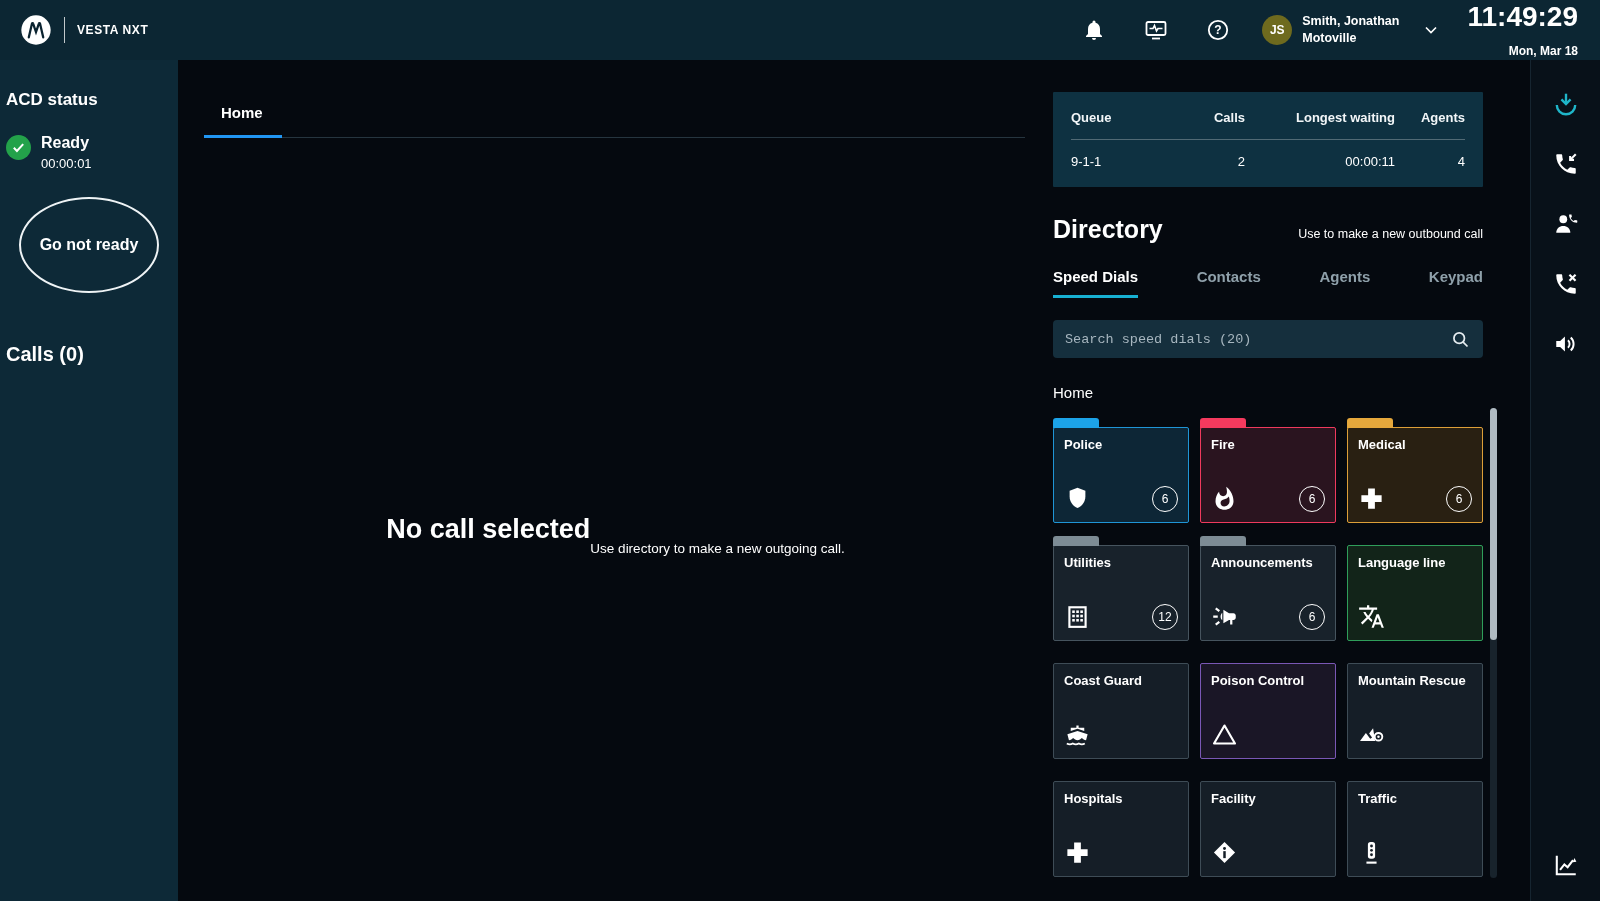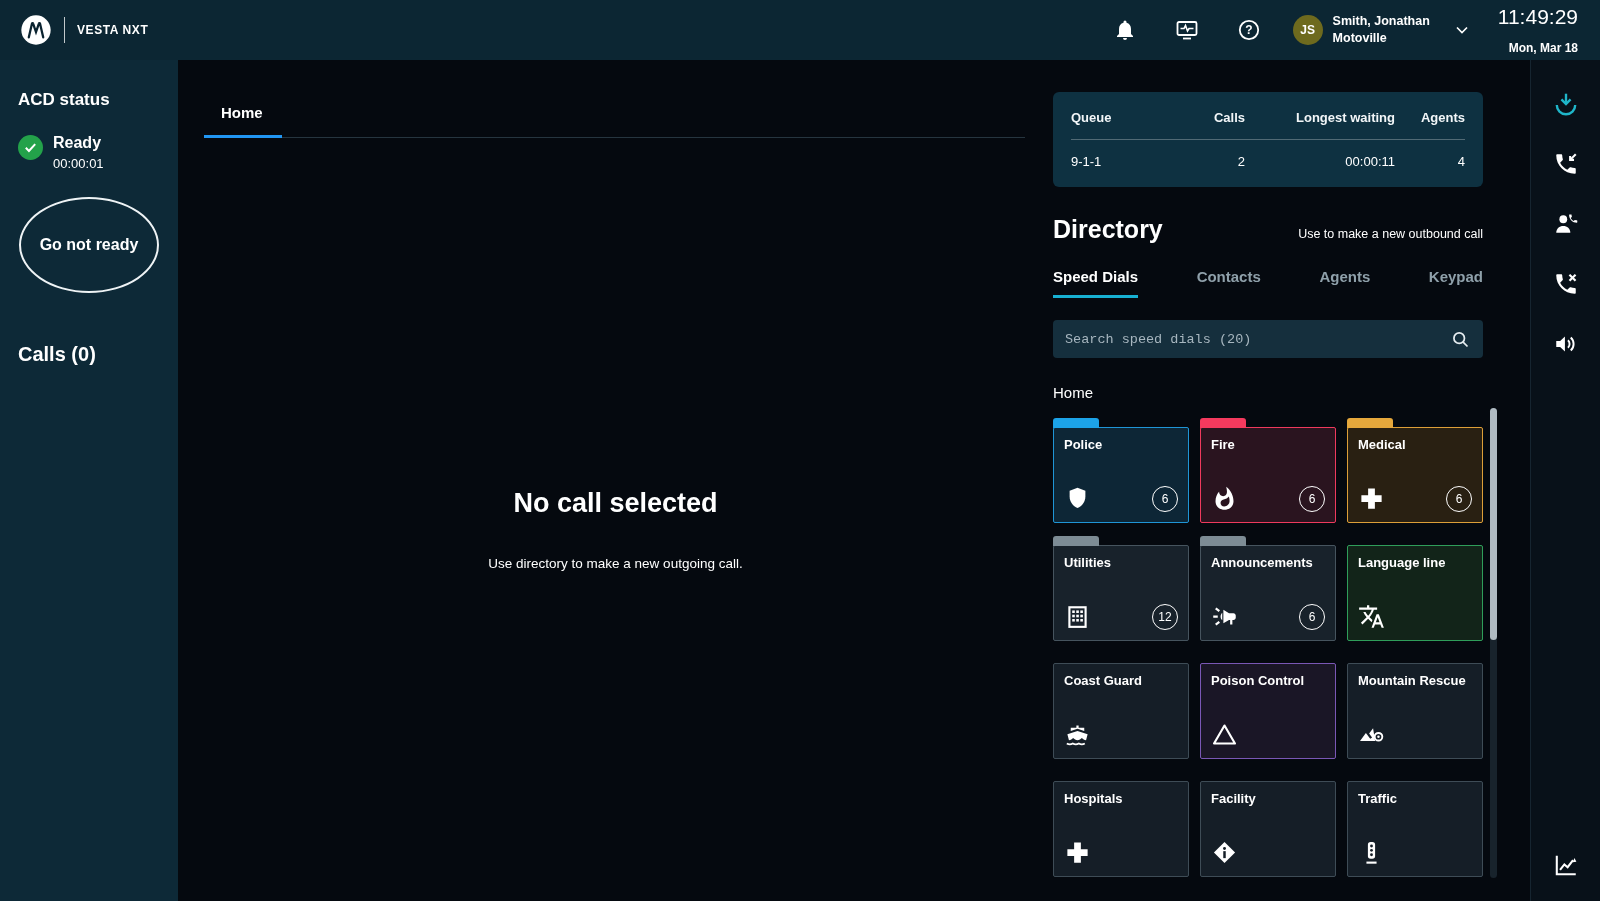--- a/index.html
+++ b/index.html
@@ -19,50 +19,50 @@
   .hbtn{width:28px;height:28px;display:flex;align-items:center;justify-content:center;cursor:pointer}
   .hbtn .icn{width:24px;height:24px}
   .user-chip{display:flex;align-items:center;cursor:pointer;margin-right:26px}
   .avatar{width:30px;height:30px;border-radius:50%;background:#6e6a1e;display:flex;
     align-items:center;justify-content:center;font-size:12px;font-weight:bold}
   .user-names{display:flex;flex-direction:column;margin-left:10px;font-size:12.5px;
     font-weight:bold;line-height:1.35}
   .chev{width:20px;height:20px;margin-left:22px}
   .chev .icn{width:20px;height:20px}
   .clock{text-align:right;margin-right:6px}
-  .clock .time{font-size:21px;font-weight:normal;line-height:1.1}
+  .clock .time{font-size:28px;font-weight:bold;line-height:1.1}
   .clock .date{font-size:12px;font-weight:bold;margin-top:12px}
 
   
   .sidebar{position:absolute;top:60px;left:0;width:178px;bottom:0;background:#0d2937;
-    padding:30px 18px 0}
+    padding:30px 6px 0}
   .acd-title{font-size:17px;font-weight:bold}
   .ready-row{display:flex;align-items:flex-start;gap:10px;margin-top:24px}
   .ready-check{width:25px;height:25px;border-radius:50%;background:#23a24a;flex:0 0 auto;
     display:flex;align-items:center;justify-content:center;margin-top:1px}
   .ready-check .icn{width:15px;height:15px}
   .state{font-size:16px;font-weight:bold}
   .timer{font-size:13px;margin-top:4px}
   .go-btn{width:140px;height:96px;border:2px solid #eef3f5;border-radius:50%;
     display:flex;align-items:center;justify-content:center;text-align:center;
     font-size:16px;font-weight:bold;line-height:1.25;margin:26px auto 0;cursor:pointer}
   .calls-label{font-size:20px;font-weight:bold;margin-top:50px}
 
   
   .center{position:absolute;top:60px;left:178px;width:875px;bottom:0;display:flex;flex-direction:column}
   .home-tabrow{margin:40px 28px 0 26px;border-bottom:1px solid #26353f;position:relative;height:38px}
   .home-tab{display:inline-block;font-size:15px;font-weight:bold;padding:4px 0 0 17px;cursor:pointer}
   .home-underline{position:absolute;left:0;bottom:-1px;width:78px;height:3px;background:#2196f3}
-  .empty{flex:1;display:flex;flex-direction:column;align-items:center;justify-content:center;padding-top:20px}
+  .empty{flex:1;display:flex;flex-direction:row;align-items:center;justify-content:center;padding-top:20px}
   .empty-title{font-size:27px;font-weight:bold}
   .empty-hint{font-size:13.5px;margin-top:37px}
 
   
   .rpanel{position:absolute;top:60px;left:1053px;width:477px;bottom:0}
-  .queue-card{width:430px;background:#0e3141;border-radius:6px;margin-top:32px;padding:17px 18px}
+  .queue-card{width:430px;background:#0e3141;border-radius:1px;margin-top:32px;padding:17px 18px}
   .qrow{display:flex;align-items:center}
   .qcell{font-size:13px;line-height:17px}
   .qcell.c0{flex:1;text-align:left}
   .qcell.c1{width:66px;text-align:right}
   .qcell.c2{width:150px;text-align:right}
   .qcell.c3{width:70px;text-align:right}
   .qhead .qcell{font-weight:bold;color:#f2f6f8}
   .qdivider{height:1px;background:rgba(255,255,255,.28);margin:13px 0}
   .dir-head{display:flex;align-items:baseline;justify-content:space-between;width:430px;margin-top:28px}
   .dir-title{font-size:25px;font-weight:bold}

